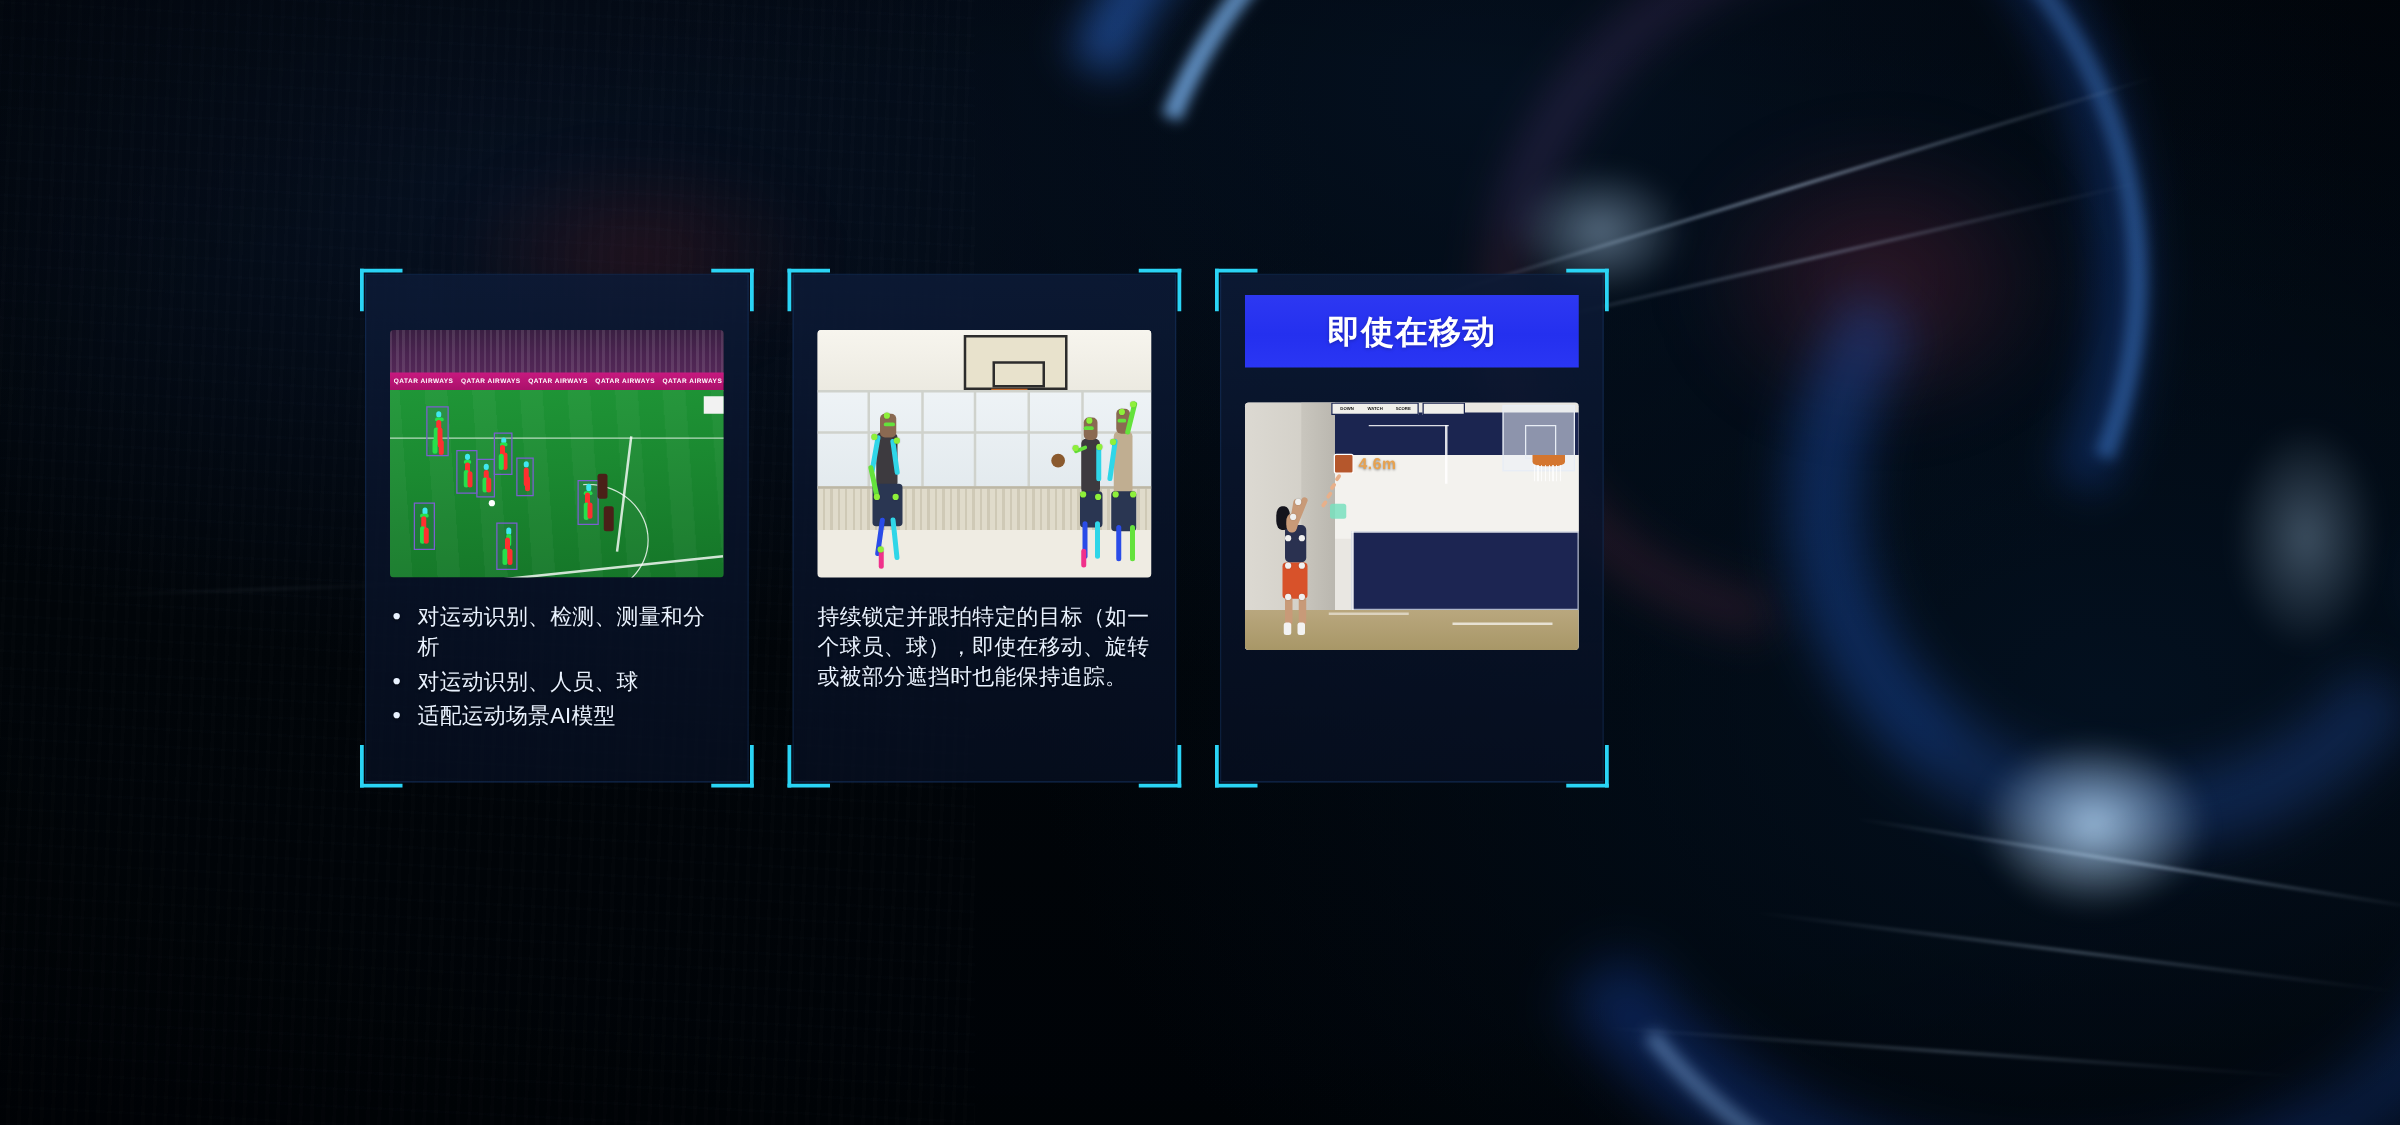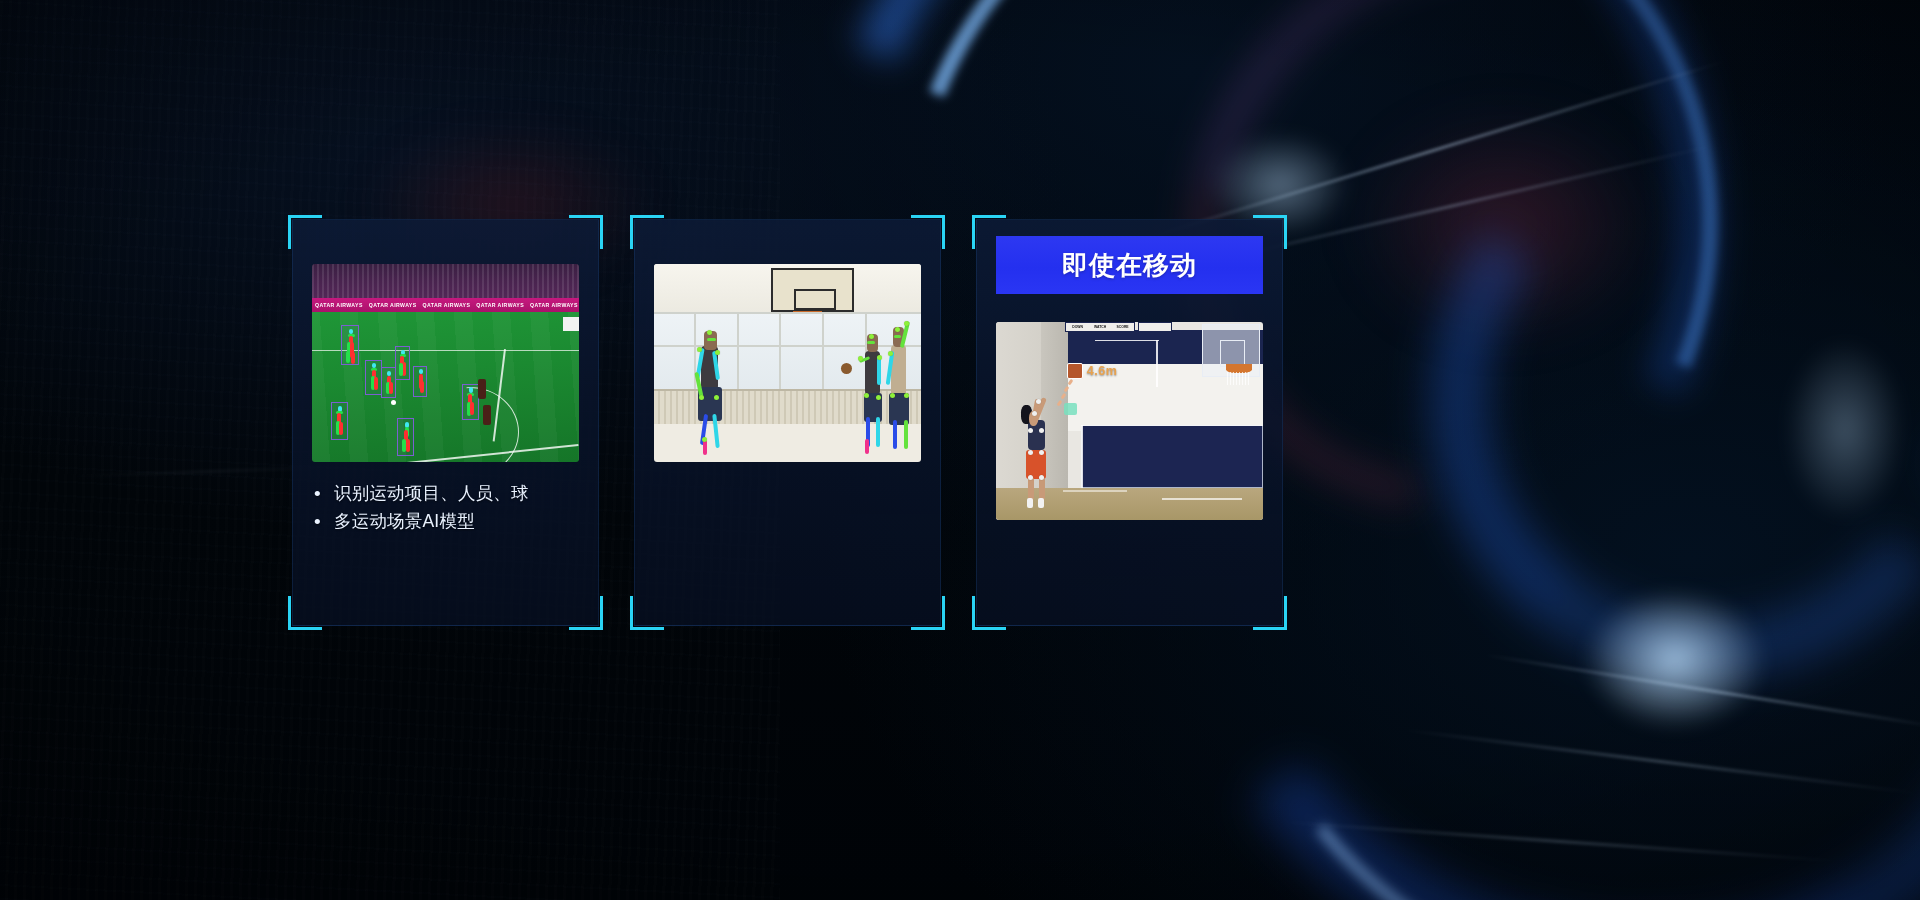--- a/index.html
+++ b/index.html
@@ -481,22 +481,23 @@
               <i class="kp-r" style="left:50%;top:56%;width:4px;height:13px"></i>
             </div>
           </div>
           <div class="t1-dark" style="left:62%;top:45%;width:8px;height:20px"></div>
           <div class="t1-dark" style="left:64%;top:62%;width:8px;height:20px"></div>
         </div>
         <div class="t1-sign"></div>
       </div>
 
       <ul class="desc">
-        <li>识别运动项目、人员、球</li>
-        <li>多运动场景AI模型</li>
+        <li>对运动识别、检测、测量和分析</li>
+        <li>对运动识别、人员、球</li>
+        <li>适配运动场景AI模型</li>
       </ul>
     </div>
   </div>
 
   <div class="card">
     <div class="br br-tl"></div>
     <div class="br br-tr"></div>
     <div class="br br-bl"></div>
     <div class="br br-br"></div>
 
@@ -568,20 +569,21 @@
           <div class="jt" style="left:40%;top:4%"></div>
           <div class="jt" style="left:60%;top:0"></div>
           <div class="jt" style="left:22%;top:22%"></div>
           <div class="jt" style="left:28%;top:54%"></div>
           <div class="jt" style="left:60%;top:54%"></div>
         </div>
 
         <div style="position:absolute;left:70%;top:50%;width:11px;height:11px;border-radius:50%;background:#8a5a2e"></div>
       </div>
 
+      <p class="desc">持续锁定并跟拍特定的目标（如一个球员、球），即使在移动、旋转或被部分遮挡时也能保持追踪。</p>
     </div>
   </div>
 
   <div class="card">
     <div class="br br-tl"></div>
     <div class="br br-tr"></div>
     <div class="br br-bl"></div>
     <div class="br br-br"></div>
 
     <div class="card-inner">

